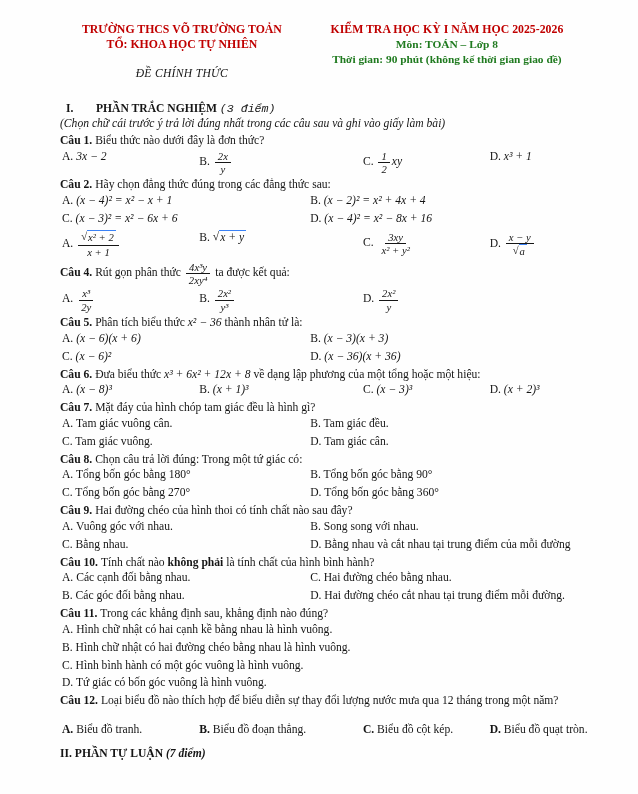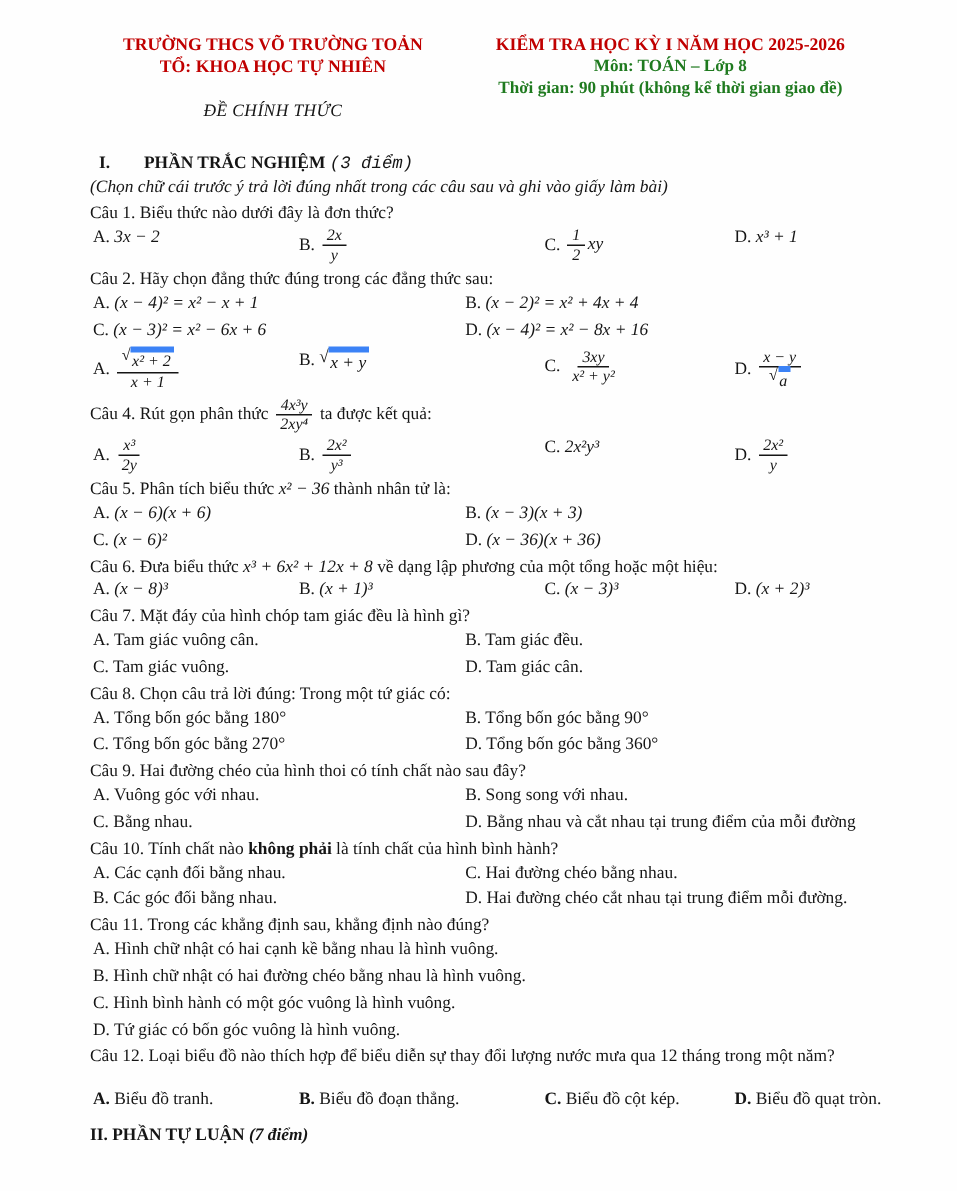--- a/index.html
+++ b/index.html
@@ -20,37 +20,37 @@
   .title{font-weight:700;color:var(--red,#c00000);text-align:center;font-size:11.8px;}
   .subject,.time{font-weight:700;color:var(--green,#1f7a1f);text-align:center;font-size:11.4px;}
   
   .sec{margin-top:20px;}
   .sec-num{font-weight:700;display:inline-block;width:30px;margin-left:6px;}
   .sec-title{font-weight:700;}
   .sec-points{font-style:italic;font-family:Liberation Mono, monospace;}
   .instruction{font-style:italic;}
   
   .question{margin-top:2px;}
-  .qnum{font-weight:400;}
+  .qnum{font-weight:700;}
   .options{display:grid;margin-left:2px;row-gap:1px;}
   .cols-4{grid-template-columns:26% 31% 24% 19%;}
   .cols-2{grid-template-columns:47% 53%;}
   .cols-1{grid-template-columns:100%;}
   .options.gap{margin-top:13px;}
   .option{padding:1px 0;}
   .olab{white-space:pre;}
   .boldl .olab{font-weight:700;}
   
   .m{font-style:italic;}
   .frac{display:inline-flex;flex-direction:column;align-items:center;vertical-align:middle;margin:0 2px;font-size:.92em;text-align:left;}
   .fnum{display:block;padding:0 3px 0;border-bottom:1px solid #151515;line-height:1.15;}
   .fden{display:block;padding:0 3px;line-height:1.15;}
   .sqrt{display:inline-flex;align-items:flex-start;vertical-align:middle;transform:translateY(-1px);}
   .rad{font-style:normal;line-height:1.15;}
-  .vinc{border-top:4px solid #3b82f6;padding:0 2px 0 1px;line-height:1.15;}
+  .vinc{border-top:1px solid #3b82f6;padding:0 2px 0 1px;line-height:1.15;}
   
   .sec2{margin-top:8px;font-weight:700;}
   .sec2 .sec-points2{font-style:italic;}
 </style>
 </head>
 <body>
 
 <div class="page">
 
   <div class="header">
@@ -130,21 +130,20 @@
             </span></span> ta được kết quả:</div>
         <div class="options cols-4">
           <div class="option"><span class="olab">A. </span><span class="m"><span class="frac">
                 <span class="fnum">x³</span>
                 <span class="fden">2y</span>
               </span></span></div>
           <div class="option"><span class="olab">B. </span><span class="m"><span class="frac">
                 <span class="fnum">2x²</span>
                 <span class="fden">y³</span>
               </span></span></div>
-          <div class="option"><span class="olab">C. </span><span class="m">2x²y³</span></div>
           <div class="option"><span class="olab">D. </span><span class="m"><span class="frac">
                 <span class="fnum">2x²</span>
                 <span class="fden">y</span>
               </span></span></div>
         </div>
       </div>
       <div class="question">
         <div class="stem"><b class="qnum">Câu 5. </b>Phân tích biểu thức <span class="m">x² − 36</span> thành nhân tử là:</div>
         <div class="options cols-2">
           <div class="option"><span class="olab">A. </span><span class="m">(x − 6)(x + 6)</span></div>

